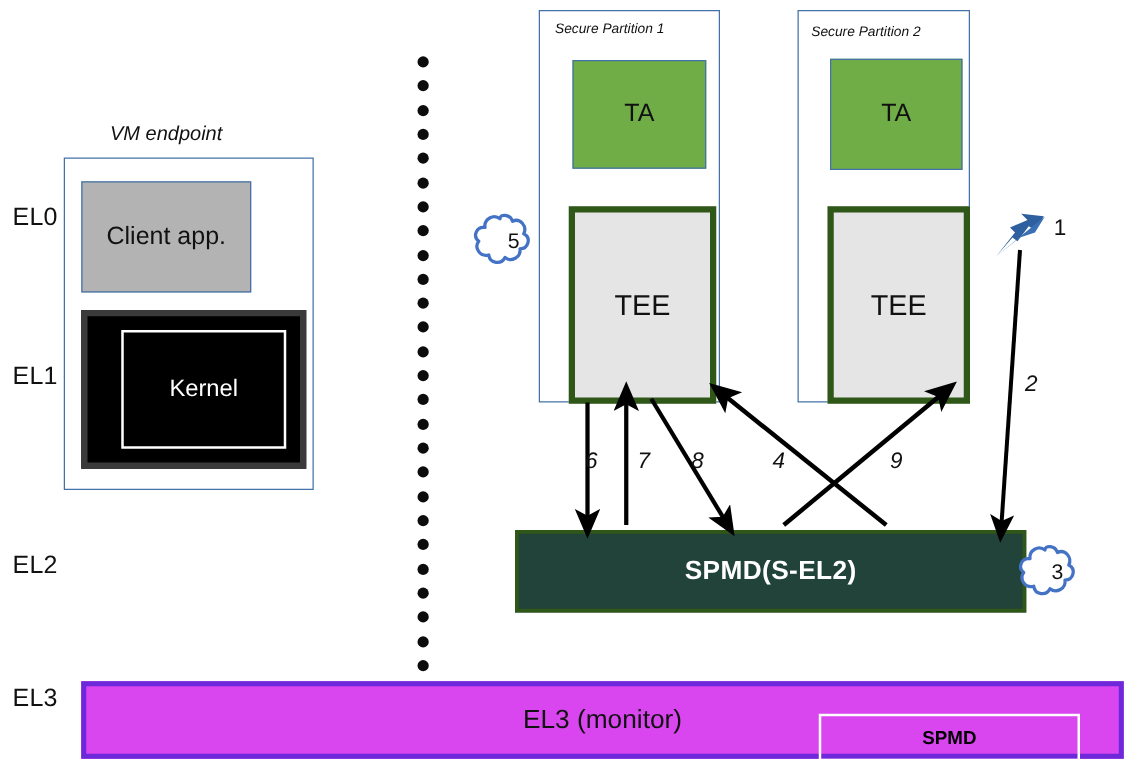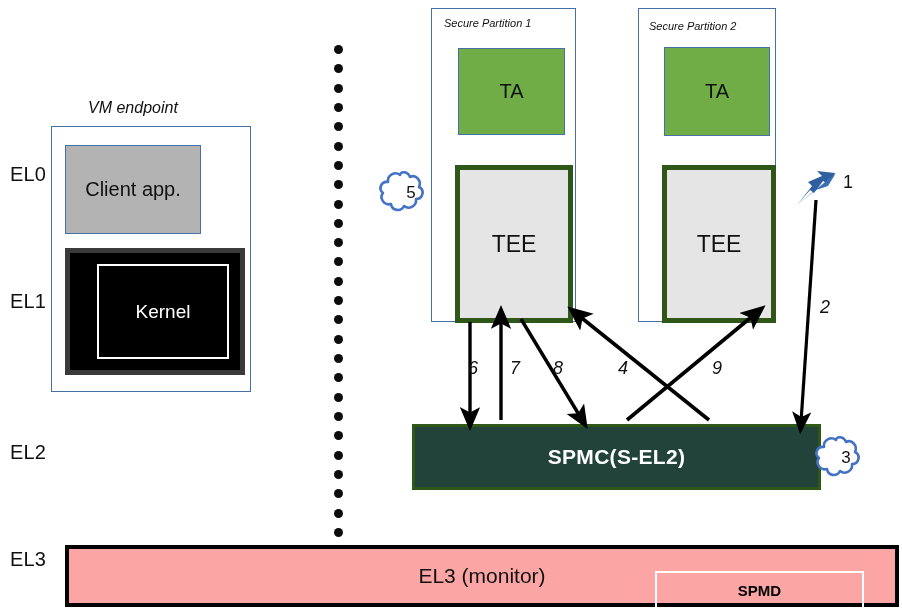--- a/index.html
+++ b/index.html
@@ -36,21 +36,21 @@
   .tee-box{position:absolute;background:#e5e5e5;border:5px solid #2f5718;
            display:flex;align-items:center;justify-content:center;
            font-size:23px;color:#111;}
 
   
   .spmc{position:absolute;background:#21433a;border:3px solid #2f5718;
         display:flex;align-items:center;justify-content:center;
         font-size:21px;font-weight:bold;color:#ffffff;letter-spacing:.3px;}
 
   
-  .el3-bar{position:absolute;background:#fca5a5;border:4px solid #000000;
+  .el3-bar{position:absolute;background:#d946ef;border:4px solid #6d28d9;
            display:flex;align-items:center;justify-content:center;}
   .el3-text{position:absolute;font-size:21px;color:#111;}
   .spmd{position:absolute;border:2px solid #ffffff;background:transparent;
         display:flex;align-items:center;justify-content:center;
         font-size:15px;font-weight:bold;color:#000;}
 
   
   .arrow-num{position:absolute;font-size:18px;font-style:italic;color:#111;}
 
   
@@ -111,21 +111,21 @@
   <div class="sp-box" style="left:431px;top:8px;width:143px;height:312px;"></div>
   <div class="sp-title" style="left:444px;top:17px;">Secure Partition 1</div>
   <div class="ta-box" style="left:458px;top:48px;width:105px;height:85px;">TA</div>
   <div class="tee-box" style="left:455px;top:165px;width:108px;height:148px;">TEE</div>
 
   <div class="sp-box" style="left:638px;top:8px;width:136px;height:312px;"></div>
   <div class="sp-title" style="left:649px;top:20px;">Secure Partition 2</div>
   <div class="ta-box" style="left:664px;top:47px;width:104px;height:87px;">TA</div>
   <div class="tee-box" style="left:662px;top:165px;width:104px;height:148px;">TEE</div>
 
-  <div class="spmc" style="left:412px;top:424px;width:403px;height:60px;">SPMC(S-EL2)</div>
+  <div class="spmc" style="left:412px;top:424px;width:403px;height:60px;">SPMD(S-EL2)</div>
 
   <div class="el3-bar" style="left:65px;top:545px;width:826px;height:54px;">
     <div class="el3-text" style="left:0;right:0;top:15px;text-align:center;">EL3 (monitor)</div>
     <div class="spmd" style="left:586px;top:22px;width:205px;height:34px;">SPMD</div>
   </div>
 
   <svg class="overlay" viewBox="0 0 902 608">
     <defs>
       <marker id="ah" markerWidth="7" markerHeight="7" refX="3.2" refY="3" orient="auto" markerUnits="strokeWidth">
         <path d="M0,0 L7,3 L0,6 L1.6,3 z" fill="#000"></path>

